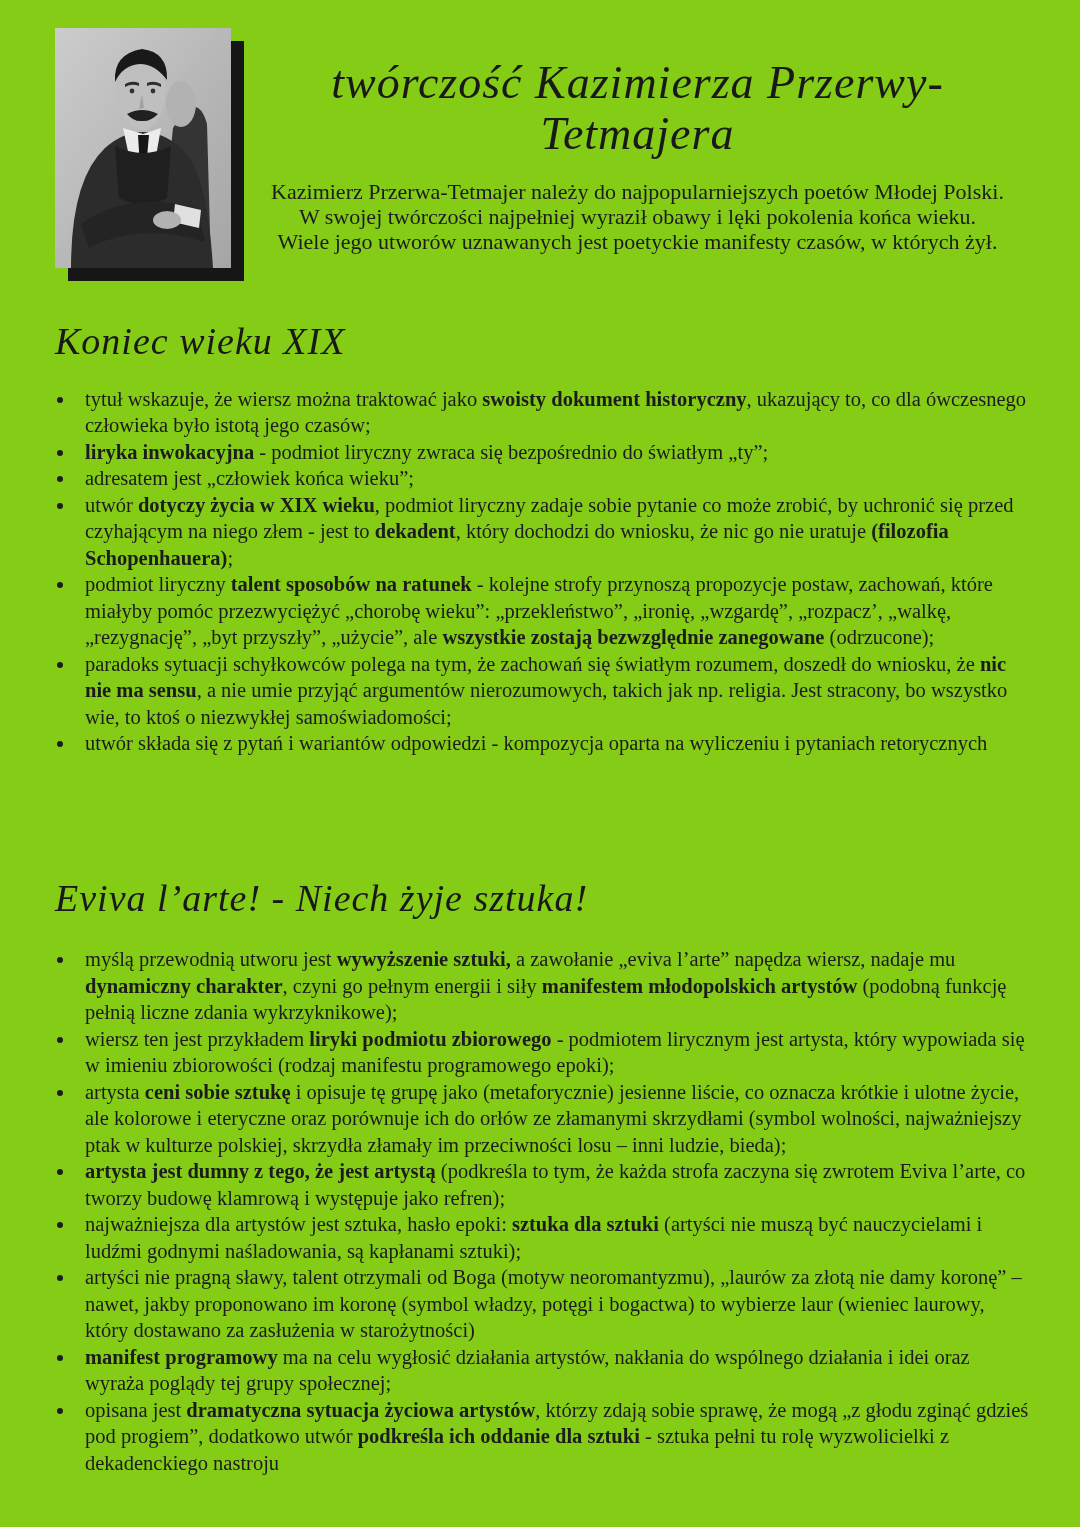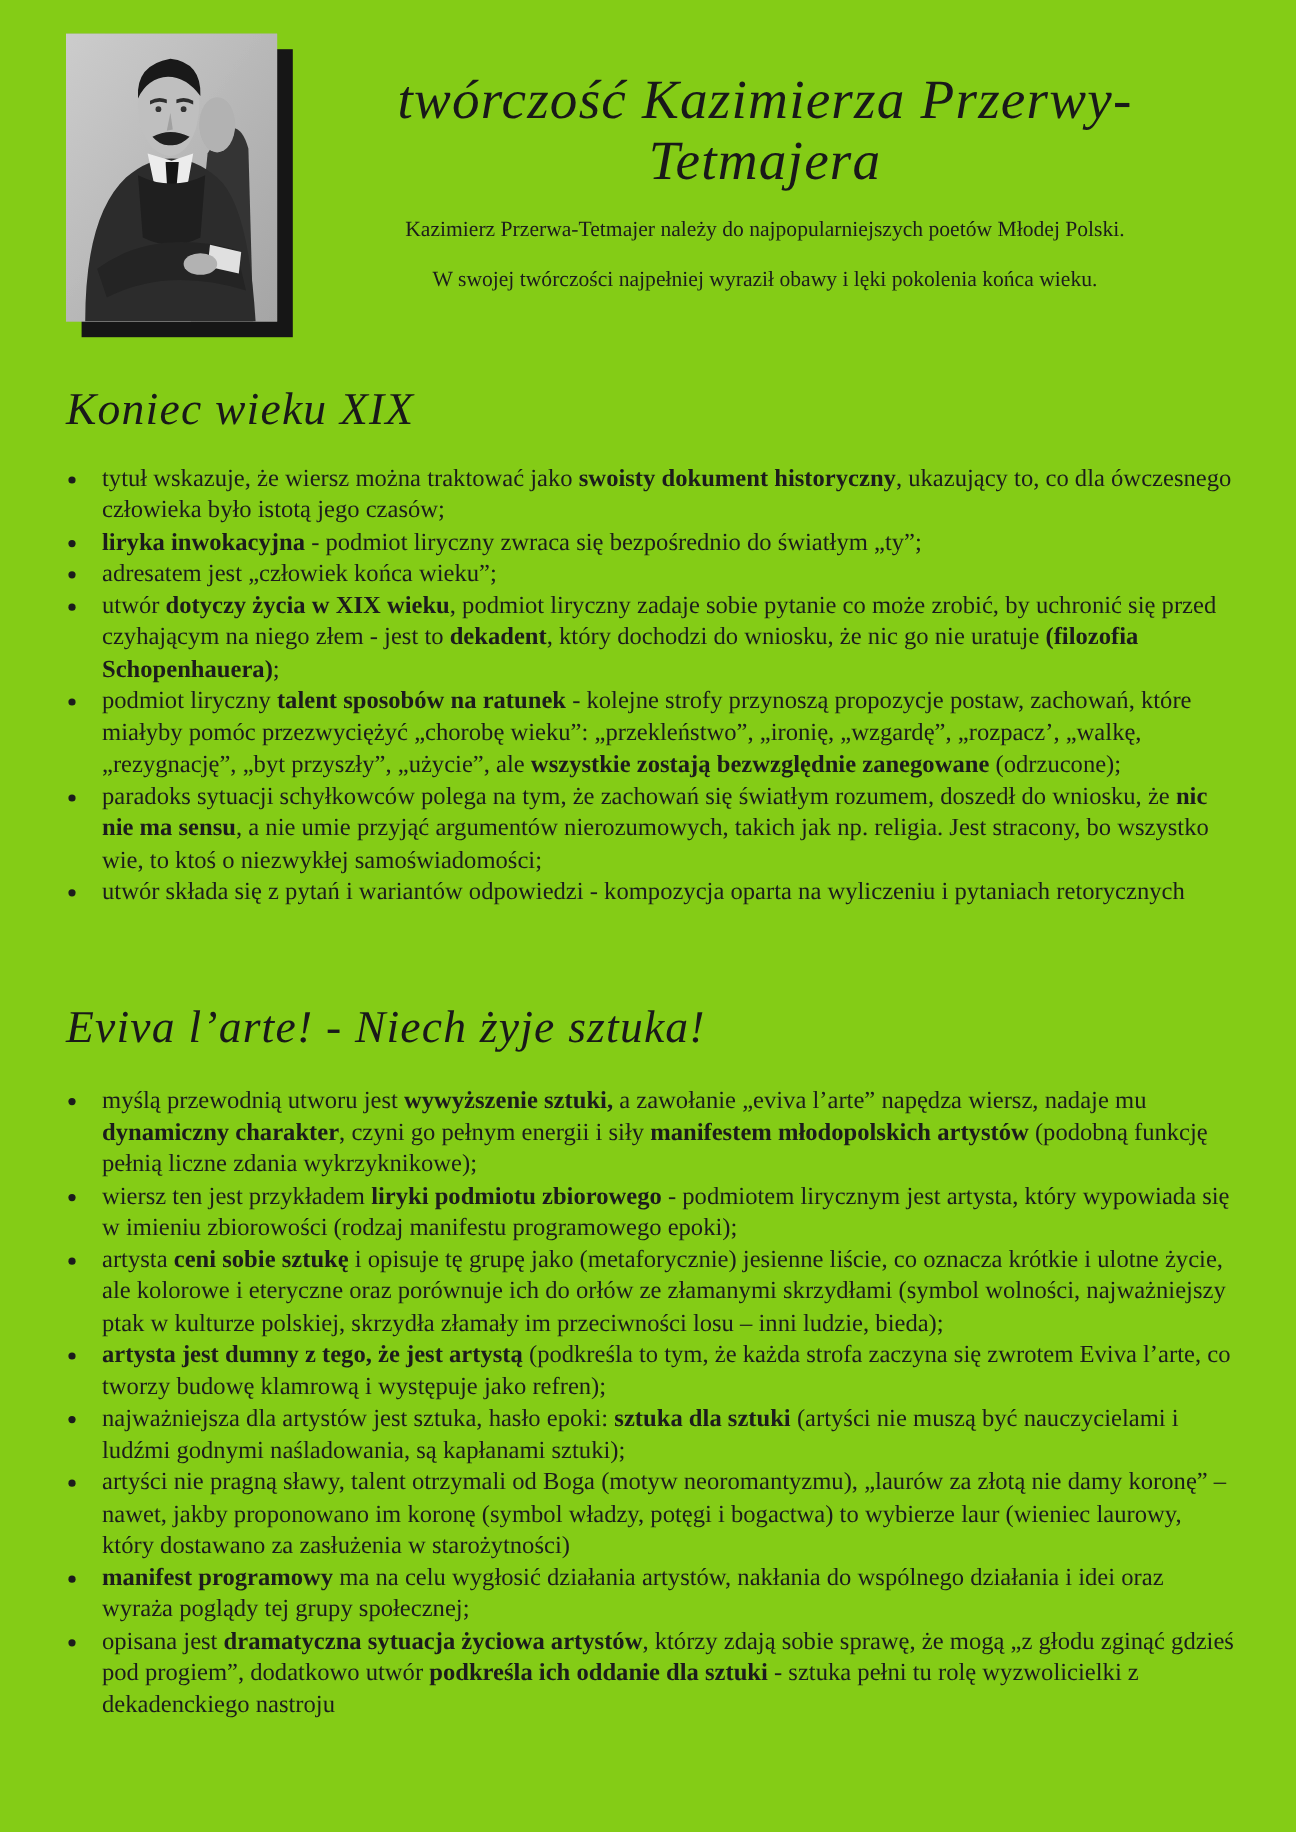--- a/index.html
+++ b/index.html
@@ -30,29 +30,29 @@
     font-style: italic;
     font-weight: normal;
     letter-spacing: 1px;
     color: #191919;
   }
   .title {
     font-size: 46px;
     line-height: 1.1;
     margin: 0 0 20px 0;
   }
-  .intro { font-size: 18px; line-height: 25px; margin: 16px; }
+  .intro { font-size: 22px; line-height: 25px; margin: 0; }
 
   
   .heading {
     font-size: 38px;
     line-height: 1.15;
     margin: 52px 0 22px 0;
   }
-  .topic-2 .heading { margin-top: 78px; margin-bottom: 26px; font-style: italic; }
+  .topic-2 .heading { margin-top: 120px; margin-bottom: 26px; font-style: italic; }
 
   ul.bullets {
     list-style: none;
     margin: 0;
     padding: 0;
     font-size: 20.5px;
     line-height: 26.5px;
   }
   ul.bullets li { position: relative; padding-left: 30px; }
   ul.bullets li::before {
@@ -113,20 +113,21 @@
 
         <path d="M120 176 L146 182 L144 200 L118 194 Z" fill="#dedcd4"></path>
         <ellipse cx="112" cy="192" rx="14" ry="9" fill="#b7aea3"></ellipse>
       </svg>
     </div>
 
     <div class="header-text">
       <h1 class="script title">twórczość Kazimierza Przerwy-Tetmajera</h1>
       <p class="intro">Kazimierz Przerwa-Tetmajer należy do najpopularniejszych poetów Młodej Polski.</p>
       <p class="intro">W swojej twórczości najpełniej wyraził obawy i lęki pokolenia końca wieku.</p>
+      <p class="intro">Wiele jego utworów uznawanych jest poetyckie manifesty czasów, w których żył.</p>
     </div>
   </header>
 
   <section class="topic topic-1">
     <h2 class="script heading">Koniec wieku XIX</h2>
     <ul class="bullets">
         <li><span>tytuł wskazuje, że wiersz można traktować jako </span><strong>swoisty dokument historyczny</strong><span>, ukazujący to, co dla ówczesnego człowieka było istotą jego czasów;</span></li>
         <li><strong>liryka inwokacyjna</strong><span> - podmiot liryczny zwraca się bezpośrednio do światłym „ty”;</span></li>
         <li><span>adresatem jest „człowiek końca wieku”;</span></li>
         <li><span>utwór </span><strong>dotyczy życia w XIX wieku</strong><span>, podmiot liryczny zadaje sobie pytanie co może zrobić, by uchronić się przed czyhającym na niego złem - jest to </span><strong>dekadent</strong><span>, który dochodzi do wniosku, że nic go nie uratuje </span><strong>(filozofia Schopenhauera)</strong><span>;</span></li>

